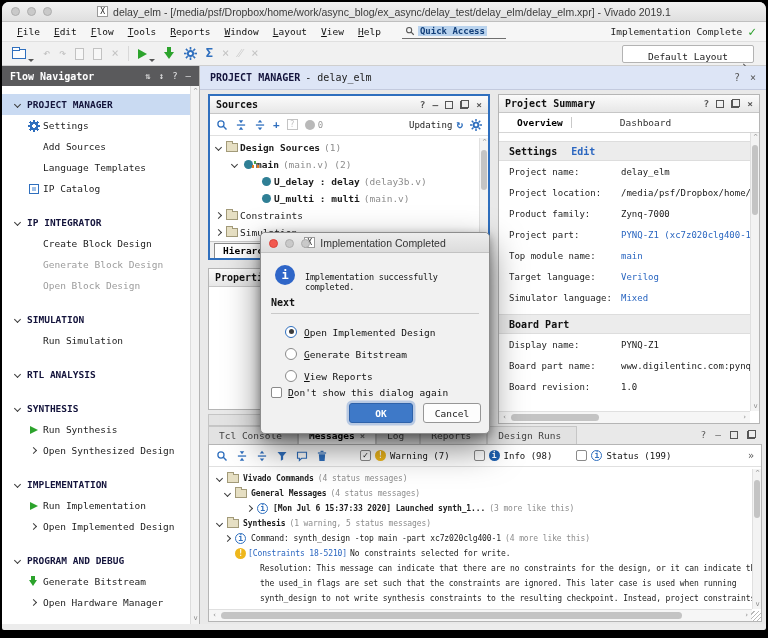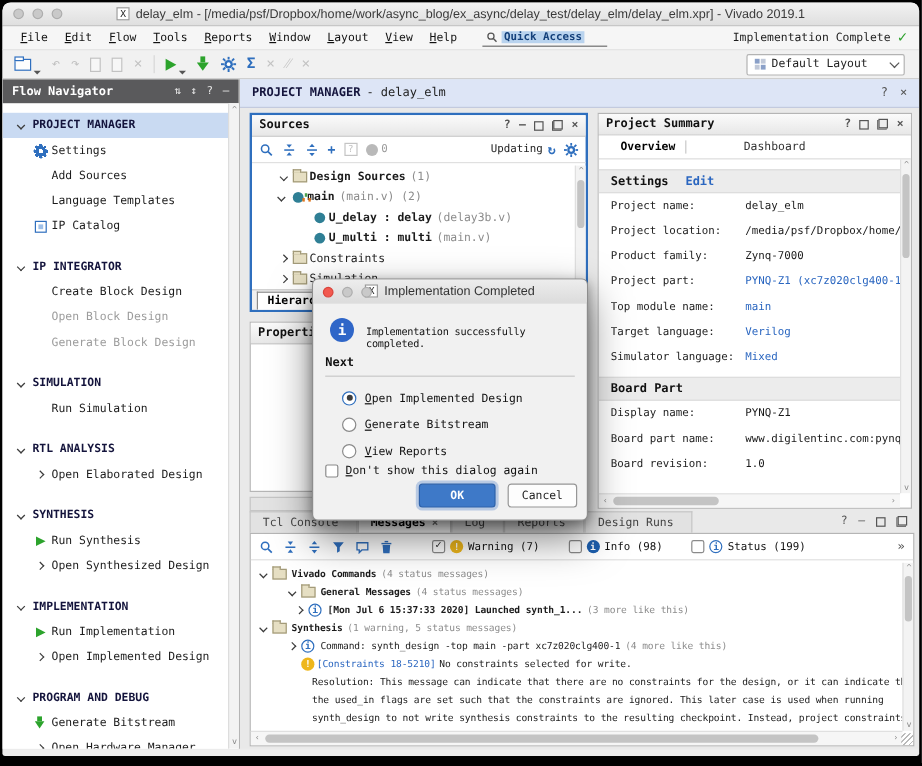--- a/index.html
+++ b/index.html
@@ -49,21 +49,21 @@
 .drop { width:0; height:0; border-left:3px solid transparent; border-right:3px solid transparent;
   border-top:3px solid #555; align-self:flex-end; margin:0 0 3px -7px; }
 .play-tri { width:0; height:0; border-top:5px solid transparent; border-bottom:5px solid transparent;
   border-left:9px solid #2ca32c; }
 .ic-bit { position:relative; width:11px; height:13px; }
 .ic-bit::before { content:""; position:absolute; left:3px; top:0; width:4px; height:5px; background:#2ca32c; }
 .ic-bit::after { content:""; position:absolute; left:0; top:5px; width:0; height:0;
   border-left:5px solid transparent; border-right:5px solid transparent; border-top:7px solid #2ca32c; }
 #layoutcombo { margin-left:auto; margin-right:12px; width:132px; height:18px; background:#fff;
   border:1px solid #b3b3b3; border-radius:2px; display:flex; align-items:center; gap:5px;
-  padding:0 6px; font-size:9.5px; color:#222; }
+  padding:0 6px; font-size:9.5px; color:#222;flex-direction:column; }
 .gridic { width:9px; height:9px; background:
   linear-gradient(#8aa0c8,#8aa0c8) 0 0/4px 4px no-repeat,
   linear-gradient(#c0c8d8,#c0c8d8) 5px 0/4px 4px no-repeat,
   linear-gradient(#c0c8d8,#c0c8d8) 0 5px/4px 4px no-repeat,
   linear-gradient(#8aa0c8,#8aa0c8) 5px 5px/4px 4px no-repeat; }
 .combochev { margin-left:auto; width:6px; height:6px; border-right:1.4px solid #555;
   border-bottom:1.4px solid #555; transform:rotate(45deg) translateY(-2px); }
 
 
 #flownav { position:absolute; left:0; top:64px; width:198px; bottom:6px; background:#fff;
@@ -138,21 +138,21 @@
 .qbox { width:11px; height:11px; border:1px solid #c4c4c4; color:#c4c4c4; font-size:8px;
   display:flex; align-items:center; justify-content:center; }
 .badge0 { width:10px; height:10px; border-radius:50%; background:#b9b9b9; }
 .badgenum { color:#9a9a9a; font-size:9px; margin-left:-4px; }
 .updating { margin-left:auto; font-size:9px; color:#222; display:flex; align-items:center; gap:4px; }
 .bluechar { color:#2f6fbe; font-weight:bold; font-size:11px; }
 #srctree { position:relative; padding-top:3px; }
 .trow { display:flex; align-items:center; height:17px; font-size:9.5px; white-space:nowrap; color:#1b1b1b; }
 .trow .s1 { width:12px; }
 .trow .s2 { width:16px; flex:none; display:flex; align-items:center; justify-content:center; }
-.trow.ind0 { padding-left:20px;align-items:center; }
+.trow.ind0 { padding-left:2px;align-items:center; }
 .trow.ind1 { padding-left:18px; }
 .trow.ind2 { padding-left:36px; }
 .trow.bold .lbl { font-weight:bold; }
 .sfx { color:#8c8c8c; margin-left:4px; }
 .linkpart { color:#2a66c0; margin-right:3px; }
 .ic-folder { width:12px; height:9px; background:#e6dfc3; border:1px solid #a29a79; position:relative; }
 .ic-folder::before { content:""; position:absolute; left:-1px; top:-3px; width:5px; height:2px;
   background:#e6dfc3; border:1px solid #a29a79; border-bottom:none; }
 .ic-dot { width:9px; height:9px; border-radius:50%; background:#2f7f95; }
 .ic-module { width:9px; height:9px; border-radius:50%; background:#2f7f95; position:relative; }
@@ -212,21 +212,21 @@
 .cb { width:11px; height:11px; border:1px solid #8a8a8a; border-radius:2px; background:#fff;
   font-size:9px; line-height:9px; text-align:center; color:#222; }
 .cb.checked::after { content:"✓"; }
 .overflowbtn { margin-left:auto; color:#555; font-size:10px; }
 #msgrows { position:absolute; left:0; top:24px; right:9px; bottom:12px; overflow:hidden; padding-top:2px; }
 .mrow { display:flex; align-items:center; height:15px; font-size:8px; letter-spacing:-0.1px;
   white-space:nowrap; color:#1b1b1b; }
 .mrow .s1 { width:12px; }
 .mrow .s2 { width:15px; flex:none; display:flex; align-items:center; justify-content:center; }
 .mrow.ind0 { padding-left:4px; }
-.mrow.ind1 { padding-left:28px;text-align:right; }
+.mrow.ind1 { padding-left:12px;text-align:right; }
 .mrow.ind2 { padding-left:34px; }
 .mrow.bold .lbl { font-weight:bold; }
 .mrow.cont { padding-left:48px; }
 #msgvsb { position:absolute; right:0; top:24px; bottom:12px; width:9px; background:#f3f3f3; border-left:1px solid #e0e0e0; }
 #msghsb { position:absolute; left:0; right:9px; bottom:0; height:12px; background:#f6f6f6; border-top:1px solid #e0e0e0; }
 #grip { position:absolute; right:0; bottom:0; width:10px; height:10px;
   background:repeating-linear-gradient(135deg,transparent 0 2px,#b9b9b9 2px 3px); }
 
 
 #dialog { position:absolute; left:258px; top:208px; width:230px; height:202px; background:#f1f1f1;
@@ -423,28 +423,28 @@
           <span class="flabel">IP INTEGRATOR</span>
         </div>
 
         <div class="frow item">
           <span class="s1"></span>
           <span class="flabel">Create Block Design</span>
         </div>
 
         <div class="frow item disabled">
           <span class="s1"></span>
+          <span class="flabel">Generate Block Design</span>
+        </div>
+
+        <div class="frow item disabled">
+          <span class="s1"></span>
           <span class="flabel">Open Block Design</span>
         </div>
 
-        <div class="frow item disabled">
-          <span class="s1"></span>
-          <span class="flabel">Generate Block Design</span>
-        </div>
-
         <div class="frow gap">
           <span class="s1"></span>
           <span class="flabel"></span>
         </div>
 
         <div class="frow section">
           <span class="s1">
             <span class="chv cd"></span>
           </span>
           <span class="flabel">SIMULATION</span>
@@ -460,26 +460,20 @@
           <span class="flabel"></span>
         </div>
 
         <div class="frow section">
           <span class="s1">
             <span class="chv cd"></span>
           </span>
           <span class="flabel">RTL ANALYSIS</span>
         </div>
 
-        <div class="frow item">
-          <span class="s1">
-            <span class="chv cr"></span>
-          </span>
-          <span class="flabel">Open Elaborated Design</span>
-        </div>
 
         <div class="frow gap">
           <span class="s1"></span>
           <span class="flabel"></span>
         </div>
 
         <div class="frow section">
           <span class="s1">
             <span class="chv cd"></span>
           </span>

